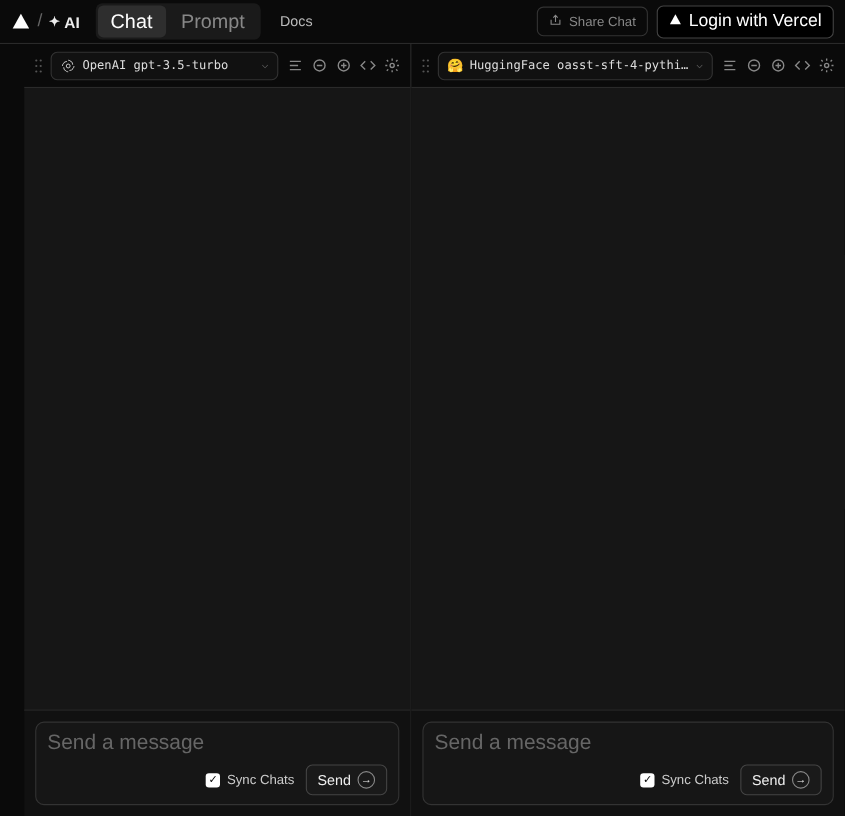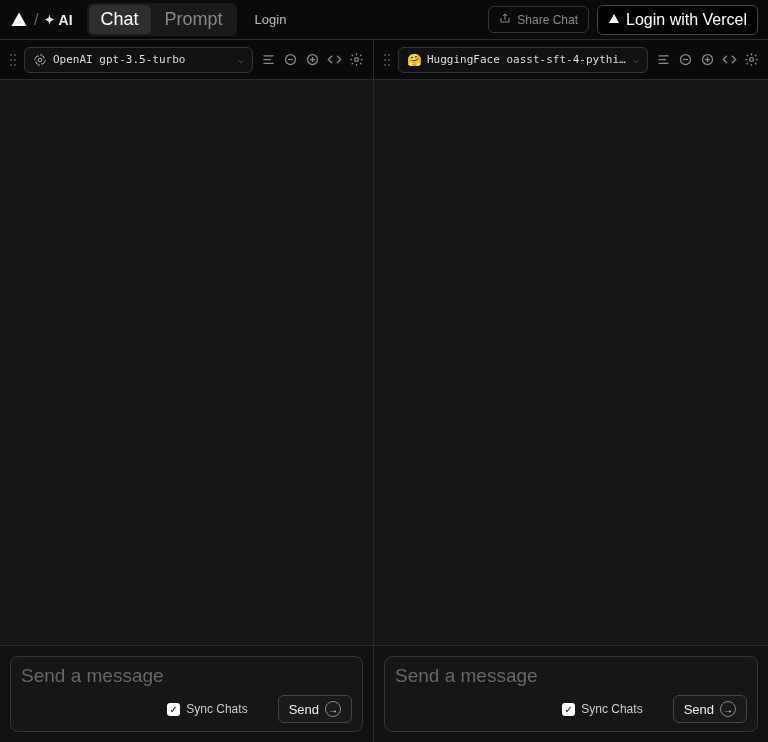--- a/index.html
+++ b/index.html
@@ -17,21 +17,21 @@
   .tab.active { background: #2e2e2e; color: #fff; }
   
   .docs-link { margin-left: 10px; color: #bbb; font-size: 13px; cursor: pointer; }
   
   .spacer { flex: 1; }
   
   .share-btn { display: flex; align-items: center; gap: 6px; padding: 5px 10px; border: 1px solid #333; border-radius: 6px; background: transparent; color: #888; cursor: pointer; font-size: 12px; }
   .login-btn { display: flex; align-items: flex-start; gap: 6px; padding: 5px 10px; border: 1px solid #444; border-radius: 6px; background: #000; color: #fff; cursor: pointer; font-size: 16px; }
   .login-btn .tri { width: 12px; height: 12px; }
   
-  .panes { display: flex; height: calc(100% - 40px); }
+  .panes { display: flex; height: calc(100% - 40px); padding-left: 22px; }
   .pane { flex: 1; display: flex; flex-direction: column; border-right: 1px solid #2a2a2a; }
   .pane:last-child { border-right: none; }
   
   .toolbar { height: 40px; display: flex; align-items: center; padding: 0 8px; gap: 6px; border-bottom: 1px solid #2a2a2a; }
   .drag-handle { color: #555; cursor: grab; width: 10px; display: flex; align-items: center; justify-content: center; }
   .model-select { flex: 1; max-width: 250px; display: flex; align-items: center; gap: 6px; padding: 5px 8px; border: 1px solid #333; border-radius: 6px; background: #111; cursor: pointer; font-family: ui-monospace, Menlo, monospace; font-size: 11px; color: #ddd; min-width: 0; }
   .model-icon { width: 14px; height: 14px; flex-shrink: 0; }
   .model-name { flex: 1; white-space: nowrap; overflow: hidden; text-overflow: ellipsis; }
   .chev { color: #666; font-size: 10px; flex-shrink: 0; }
   .tool-icons { display: flex; gap: 4px; margin-left: auto; }
@@ -40,21 +40,21 @@
   
   .chat-body { flex: 1; background: #161616; }
   
   .composer { border-top: 1px solid #2a2a2a; padding: 10px; background: #111; }
   .composer-box { border: 1px solid #333; border-radius: 8px; padding: 8px 10px 8px 10px; background: #161616; }
   .msg-input { width: 100%; background: transparent; border: none; outline: none; color: #ddd; font-size: 19px; margin-bottom: 8px; }
   .msg-input::placeholder { color: #666; }
   .composer-row { display: flex; align-items: center; justify-content: flex-end; gap: 10px; }
   .sync-wrap { display: flex; align-items: center; gap: 6px; color: #ccc; font-size: 12px; cursor: pointer; }
   .sync-check { width: 13px; height: 13px; border-radius: 3px; background: #fff; display: flex; align-items: center; justify-content: center; color: #000; font-size: 10px; }
-  .send-btn { display: flex; align-items: center; gap: 6px; padding: 5px 10px; border: 1px solid #444; border-radius: 6px; background: #1a1a1a; color: #eee; cursor: pointer; font-size: 13px; margin-left: 20px; }
+  .send-btn { display: flex; align-items: center; gap: 6px; padding: 5px 10px; border: 1px solid #444; border-radius: 6px; background: #1a1a1a; color: #eee; cursor: pointer; font-size: 13px; }
   .send-arrow { width: 16px; height: 16px; border: 1px solid #888; border-radius: 50%; display: flex; align-items: center; justify-content: center; font-size: 10px; }
 </style>
 </head>
 <body>
 
 <div class="header">
   <div class="logo-cluster">
     <span class="logo-triangle">
       <svg viewBox="0 0 24 24" fill="#fff">
           <path d="M12 2 L22 20 H2 Z"></path>
@@ -63,21 +63,21 @@
     <span class="slash">/</span>
     <span class="ai-brand">
       <span class="sparkle">✦</span>
       <span>AI</span>
     </span>
   </div>
   <div class="tabs">
     <div class="tab active">Chat</div>
     <div class="tab">Prompt</div>
   </div>
-  <div class="docs-link">Login</div>
+  <div class="docs-link">Docs</div>
   <div class="spacer"></div>
   <button class="share-btn">
     <span>
       <svg width="12" height="12" viewBox="0 0 24 24" fill="none" stroke="#888" stroke-width="2">
           <path d="M4 12v8h16v-8M12 4v12M8 8l4-4 4 4"></path>
         </svg>
     </span>
     <span>Share Chat</span>
   </button>
   <button class="login-btn">

